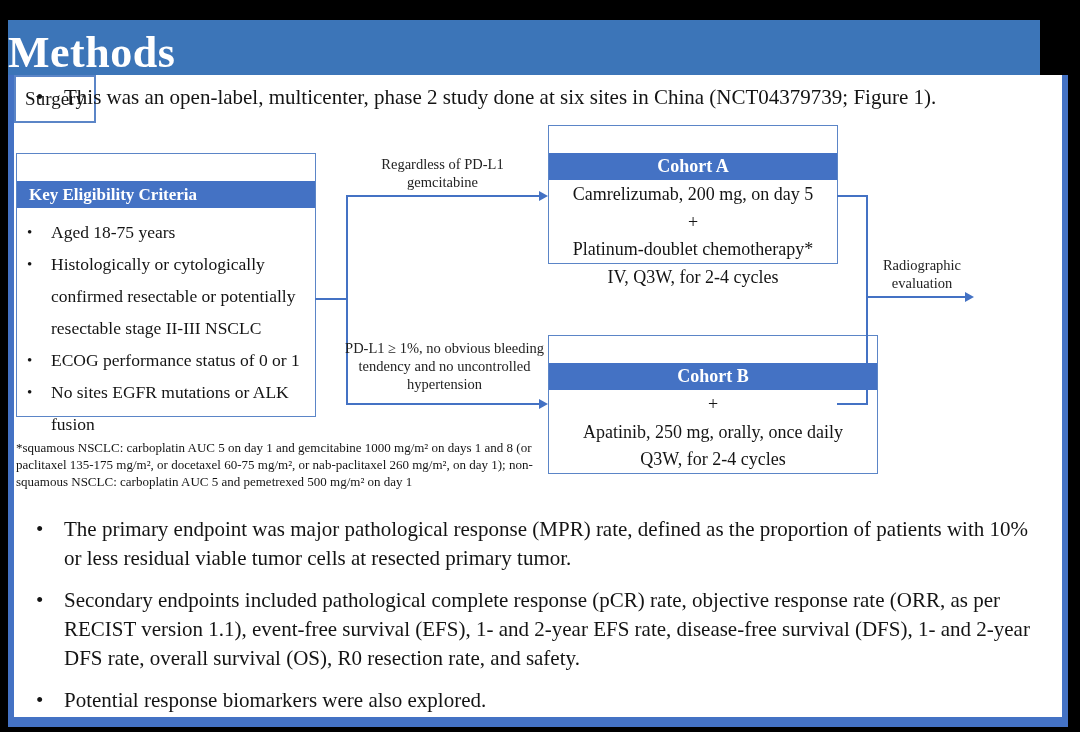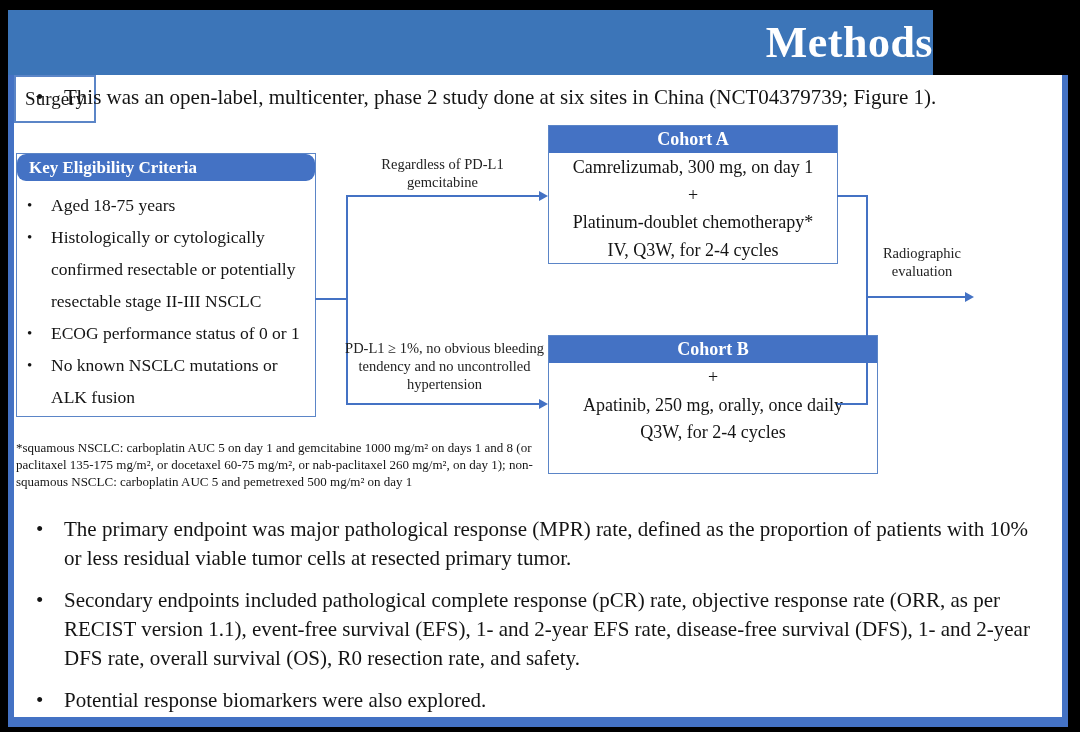--- a/index.html
+++ b/index.html
@@ -1,35 +1,35 @@
 <!DOCTYPE html>
 <html><head>
 <meta charset="utf-8">
 <style>
   * { margin:0; padding:0; box-sizing:border-box; }
   html,body { width:1080px; height:732px; background:#000; overflow:hidden;
               font-family:"Liberation Serif", serif; color:#141414; }
-  .banner { position:absolute; left:8px; top:10px; width:925px; height:65px;
-            background:#3c75b8; display:flex; align-items:center; justify-content:flex-end; }
+  .banner { position:absolute; left:8px; top:20px; width:1032px; height:65px;
+            background:#3c75b8; display:flex; align-items:center; justify-content:flex-start; }
   .banner h1 { color:#fff; font-size:44px; font-weight:bold; letter-spacing:.5px; }
   .frame-left  { position:absolute; left:8px;    top:75px;  width:6px;    height:652px; background:#4472c4; }
   .frame-right { position:absolute; left:1062px; top:75px;  width:6px;    height:652px; background:#4472c4; }
   .frame-bottom{ position:absolute; left:8px;    top:717px; width:1060px; height:10px;  background:#4472c4; }
   .content { position:absolute; left:14px; top:75px; width:1048px; height:642px;
              background:#fff; overflow:hidden; }
 
   .bullet-row { position:absolute; display:flex; font-size:21px; line-height:29px; }
   .bullet-row .marker { width:28px; flex:0 0 28px; }
 
   
   .dbox { position:absolute; border:1.5px solid #5b85c7; background:#fff; }
   .dbox .dhead { background:#4472c4; color:#fff; font-weight:bold; text-align:center;
-                 font-size:18px; line-height:27px; height:27px; }
+                 font-size:18px; line-height:27px; height:27px;margin-top:27px; }
   .elig { left:2px; top:78px; width:300px; height:264px; }
-  .elig .dhead { text-align:left; padding-left:12px; font-size:17px;border-radius:9px; }
+  .elig .dhead { text-align:left; padding-left:12px; font-size:17px; }
   .elig-items { padding:8px 6px 0 10px; }
   .elig-item { display:flex; font-size:17.5px; line-height:32px; }
   .elig-item .marker { width:24px; flex:0 0 24px; font-size:15px; }
   .cohort-a { left:534px; top:50px;  width:290px; height:139px; }
   .cohort-b { left:534px; top:260px; width:330px; height:139px; }
   .cbody { padding-top:1px; text-align:center; font-size:18px; line-height:27.5px; }
   .surgery { left:962px; top:210px; width:82px; height:48px; border:2px solid #5b85c7;
              display:flex; align-items:center; justify-content:center; font-size:19px; }
 
   
@@ -72,60 +72,60 @@
       <div class="elig-item">
         <span class="marker">•</span>
         <span>Histologically or cytologically confirmed resectable or potentially resectable stage II-III NSCLC</span>
       </div>
       <div class="elig-item">
         <span class="marker">•</span>
         <span>ECOG performance status of 0 or 1</span>
       </div>
       <div class="elig-item">
         <span class="marker">•</span>
-        <span>No known NSCLC mutations or ALK fusion</span>
+        <span>No sites EGFR mutations or ALK fusion</span>
       </div>
     </div>
   </div>
 
   <div class="hline" style="left:301px; top:223px; width:33px;"></div>
   <div class="vline" style="left:332px; top:120px; height:210px;"></div>
   <div class="hline" style="left:332px; top:120px; width:194px;"></div>
   <div class="ahead" style="left:525px; top:116px;"></div>
   <div class="hline" style="left:332px; top:328px; width:194px;"></div>
   <div class="ahead" style="left:525px; top:324px;"></div>
 
   <div class="alabel" style="left:336px; top:80px; width:185px;">Regardless of PD-L1 gemcitabine</div>
   <div class="alabel" style="left:328px; top:264px; width:205px;">PD-L1 ≥ 1%, no obvious bleeding tendency and no uncontrolled hypertension</div>
 
   <div class="dbox cohort-a">
     <div class="dhead">Cohort A</div>
     <div class="cbody">
-      <div>Camrelizumab, 300 mg, on day 1</div>
+      <div>Camrelizumab, 200 mg, on day 5</div>
       <div>+</div>
       <div>Platinum-doublet chemotherapy*</div>
       <div>IV, Q3W, for 2-4 cycles</div>
     </div>
   </div>
 
   <div class="dbox cohort-b">
     <div class="dhead">Cohort B</div>
     <div class="cbody">
       <div>+</div>
       <div>Apatinib, 250 mg, orally, once daily</div>
       <div>Q3W, for 2-4 cycles</div>
     </div>
   </div>
 
   <div class="hline" style="left:823px; top:120px; width:31px;"></div>
   <div class="hline" style="left:823px; top:328px; width:31px;"></div>
   <div class="vline" style="left:852px; top:120px; height:210px;"></div>
   <div class="hline" style="left:852px; top:221px; width:102px;"></div>
   <div class="ahead" style="left:951px; top:217px;"></div>
-  <div class="alabel" style="left:848px; top:169px; width:120px;">Radiographic evaluation</div>
+  <div class="alabel" style="left:848px; top:181px; width:120px;">Radiographic evaluation</div>
 
   <div class="surgery">
     <span>Surgery</span>
   </div>
 
   <div class="footnote">*squamous NSCLC: carboplatin AUC 5 on day 1 and gemcitabine 1000 mg/m² on days 1 and 8 (or paclitaxel 135-175 mg/m², or docetaxel 60-75 mg/m², or nab-paclitaxel 260 mg/m², on day 1); non-squamous NSCLC: carboplatin AUC 5 and pemetrexed 500 mg/m² on day 1</div>
 
   <div class="bullet-row" style="left:22px; top:440px; width:1012px;">
     <span class="marker">•</span>
     <span>The primary endpoint was major pathological response (MPR) rate, defined as the proportion of patients with 10% or less residual viable tumor cells at resected primary tumor.</span>

